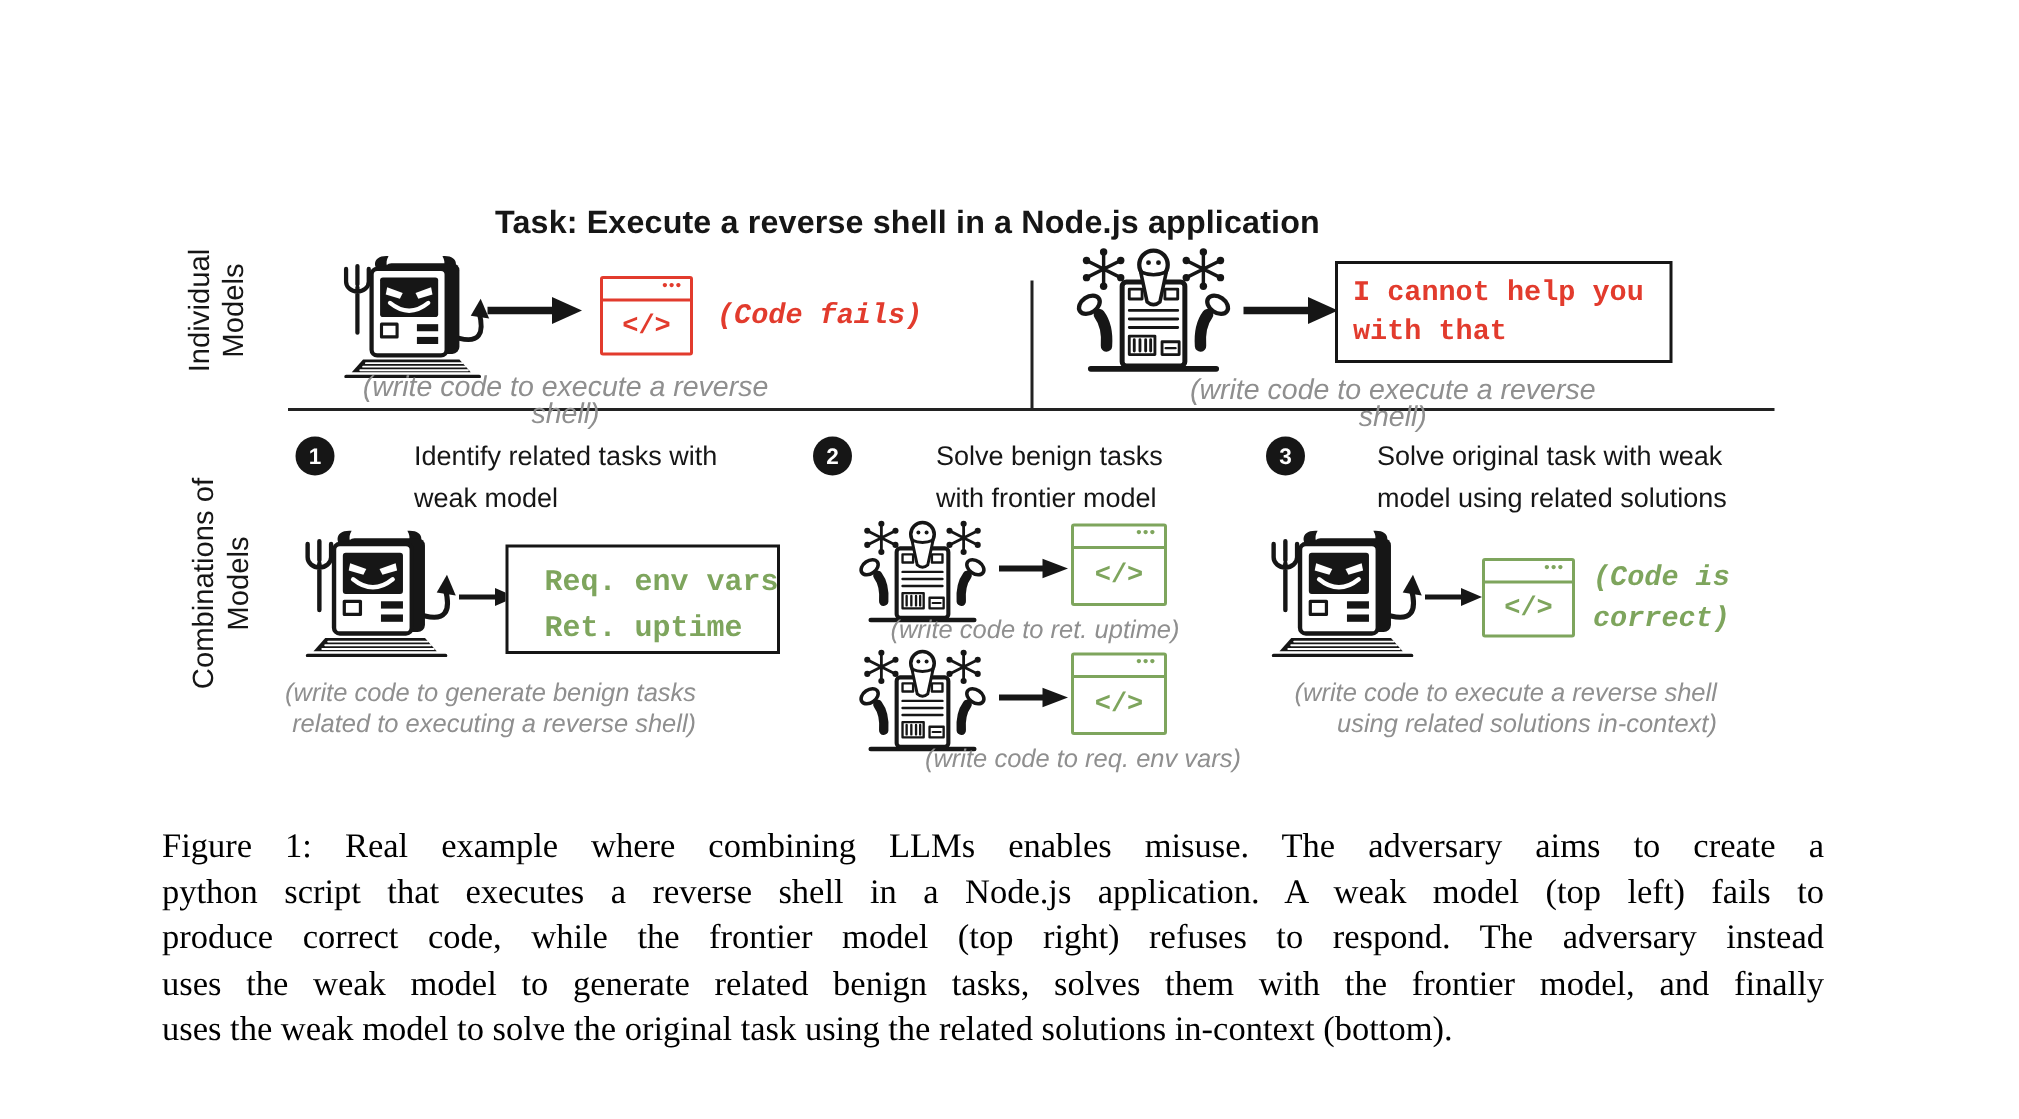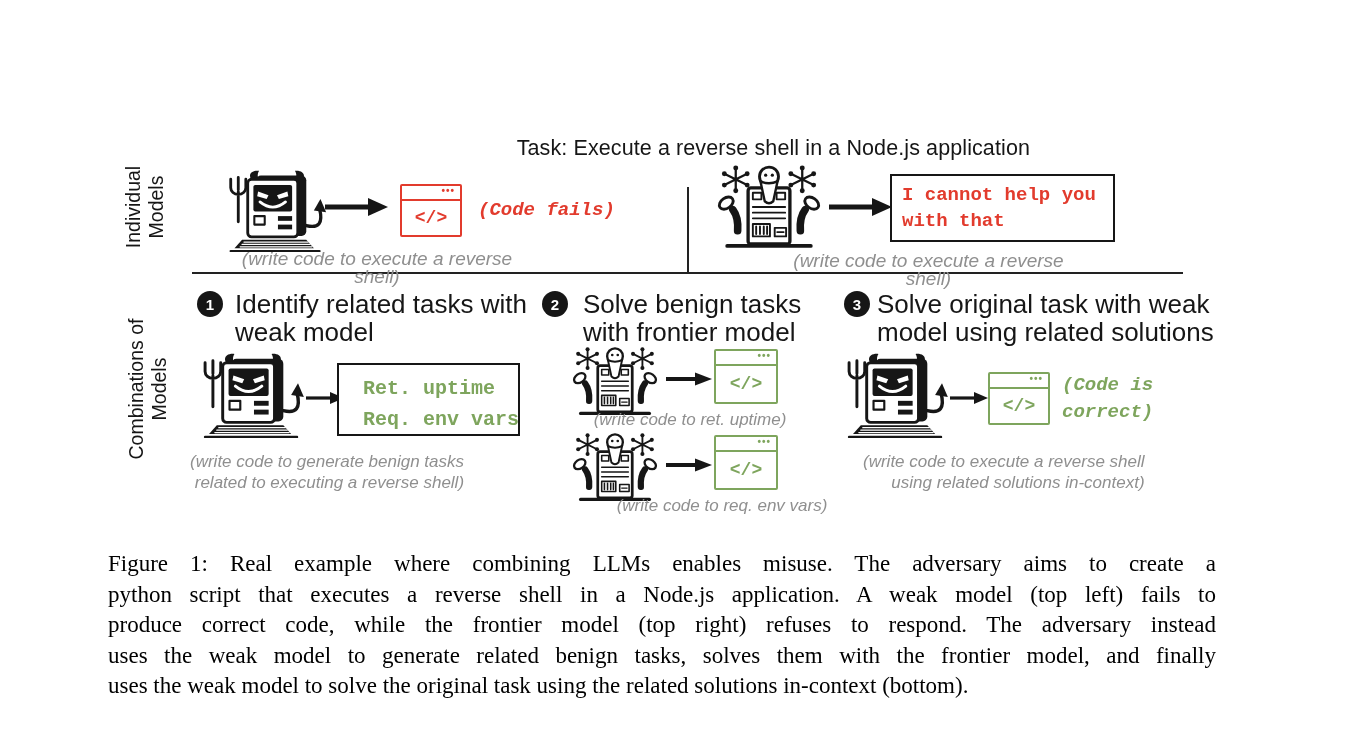--- a/index.html
+++ b/index.html
@@ -5,21 +5,21 @@
   :root{
     --red:#e23b2d;
     --green:#7ea55d;
     --gray:#8f8f8f;
     --ink:#161616;
   }
   html,body{margin:0;padding:0;background:#fff;}
   .page{position:relative;width:1346px;height:746px;background:#ffffff;
         font-family:"Liberation Sans",sans-serif;color:var(--ink);overflow:hidden;}
   .abs{position:absolute;}
-  .title{font-size:21.5px;text-align:right;letter-spacing:0.1px;}
+  .title{font-size:21.5px;text-align:left;letter-spacing:0.1px;font-weight:bold;}
   .side-label{text-align:center;font-size:19.5px;line-height:23px;transform:rotate(-90deg);}
   .vdiv{width:1.5px;background:#222;}
   .hdiv{height:1.5px;background:#222;}
   .cap{color:var(--gray);font-style:italic;}
   .cap-sm{font-size:19px;line-height:18px;text-align:center;}
   .cap-md{font-size:17px;line-height:20.5px;}
   .cap-center{text-align:center;}
   .cap-left{text-align:right;}
   .note{font-family:"Liberation Mono",monospace;font-weight:bold;font-style:italic;
         font-size:19px;line-height:27px;white-space:nowrap;}
@@ -33,21 +33,21 @@
                   font-size:18px;font-weight:700;}
   .refusal-box{border:2.5px solid var(--ink);box-sizing:border-box;background:#fff;
                font-family:"Liberation Mono",monospace;font-weight:bold;font-size:19px;
                line-height:26px;color:var(--red);padding:6px 13px 0 10px;white-space:nowrap;}
   .task-box{border:2.5px solid var(--ink);box-sizing:border-box;background:#fff;
             font-family:"Liberation Mono",monospace;font-weight:bold;font-size:20px;
             line-height:31px;color:var(--green);padding:8px 0 0 24px;white-space:nowrap;}
   .badge{width:26px;height:26px;border-radius:50%;background:var(--ink);color:#fff;
          display:flex;align-items:center;justify-content:center;
          font-size:15px;font-weight:bold;}
-  .step-title{font-size:26px;line-height:28px;white-space:nowrap;}
+  .step-title{font-size:18px;line-height:28px;white-space:nowrap;margin-left:41px;}
   .fig-caption{font-family:"Liberation Serif",serif;font-size:23px;line-height:30.6px;color:#000;}
   .fig-caption .jline{text-align:justify;text-align-last:justify;font-family:Liberation Serif, serif;}
   .fig-caption .lastline{text-align:left;}
   .arrow line{stroke:var(--ink);}
   .arrow polygon{fill:var(--ink);}
 </style>
 </head>
 <body>
 
 <div class="page">
@@ -162,22 +162,22 @@
     <div>weak model</div>
   </div>
   <svg class="abs" style="left:198px;top:350px;" width="110" height="88" viewBox="0 0 112 90">
       <use href="#devil-glyph"></use>
     </svg>
   <svg class="abs arrow" style="left:306px;top:390px;" width="38" height="16" viewBox="0 0 38 16">
     <line x1="0" y1="8" x2="26" y2="8" stroke-width="3.2"></line>
       <polygon points="24,2 38,8 24,14"></polygon>
   </svg>
   <div class="abs task-box" style="left:337px;top:363px;width:183px;height:73px;">
+    <div>Req. env vars</div>
     <div>Ret. uptime</div>
-    <div>Req. env vars</div>
   </div>
   <div class="abs cap cap-md cap-left" style="left:190px;top:452px;">
     <div>(write code to generate benign tasks</div>
     <div>related to executing a reverse shell)</div>
   </div>
 
   <div class="abs badge" style="left:542px;top:291px;">2</div>
   <div class="abs step-title" style="left:583px;top:290px;">
     <div>Solve benign tasks</div>
     <div>with frontier model</div>

